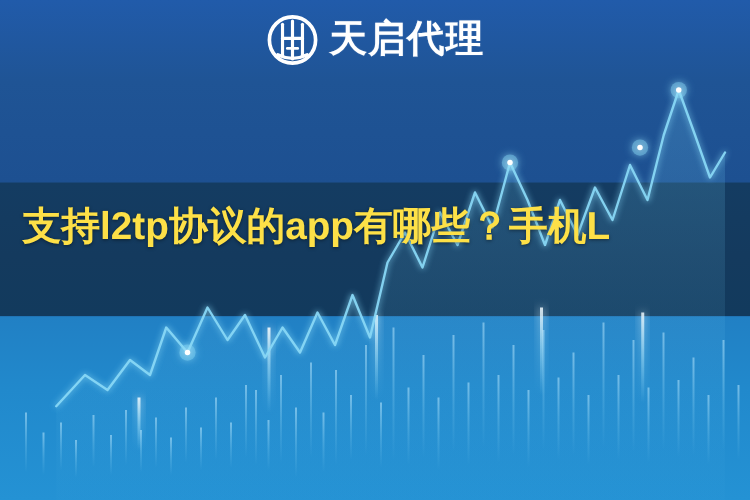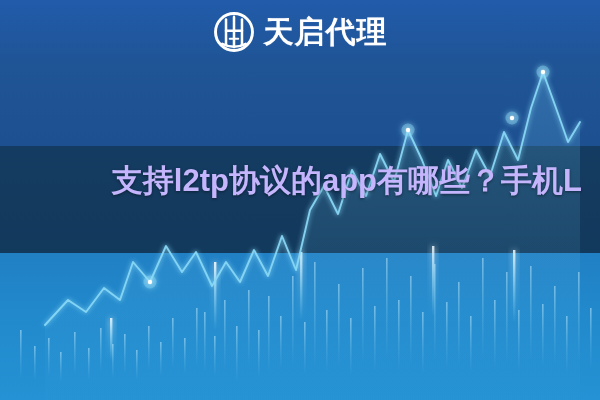--- a/index.html
+++ b/index.html
@@ -75,22 +75,22 @@
     white-space: nowrap;
     text-shadow: 0 0 1px rgba(255,255,255,.35);
   }
 
   
   #headline {
     position: absolute;
     left: 18px;
     top: 158px;
     width: 564px;
-    text-align: right;
-    color: #c4b5fd;
+    text-align: left;
+    color: #fde047;
     font-size: 31px;
     font-weight: 700;
     line-height: 45px;
     letter-spacing: 0px;
     text-shadow: 0 1px 3px rgba(0,0,0,.45);
   }
   #headline .hl-line { display: block; white-space: nowrap; }
 </style>
 </head>
 <body>

